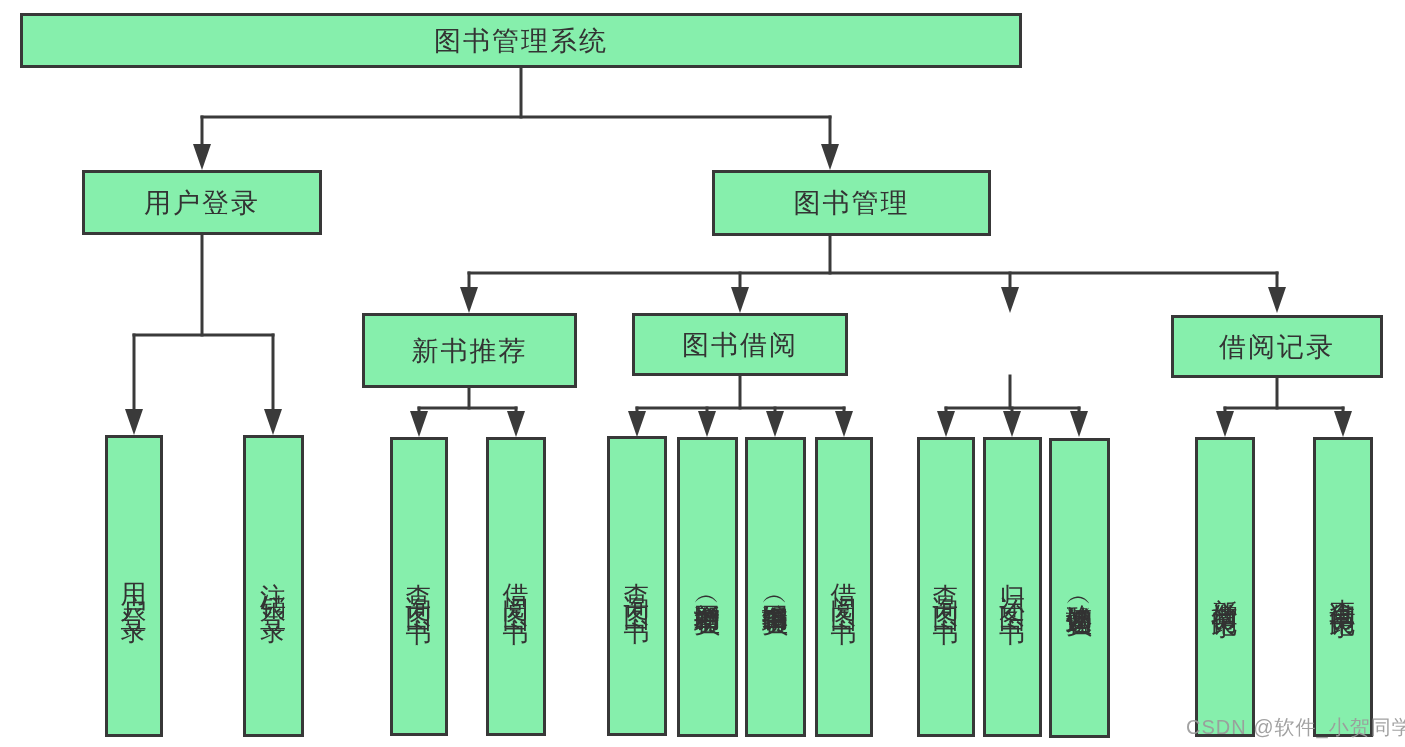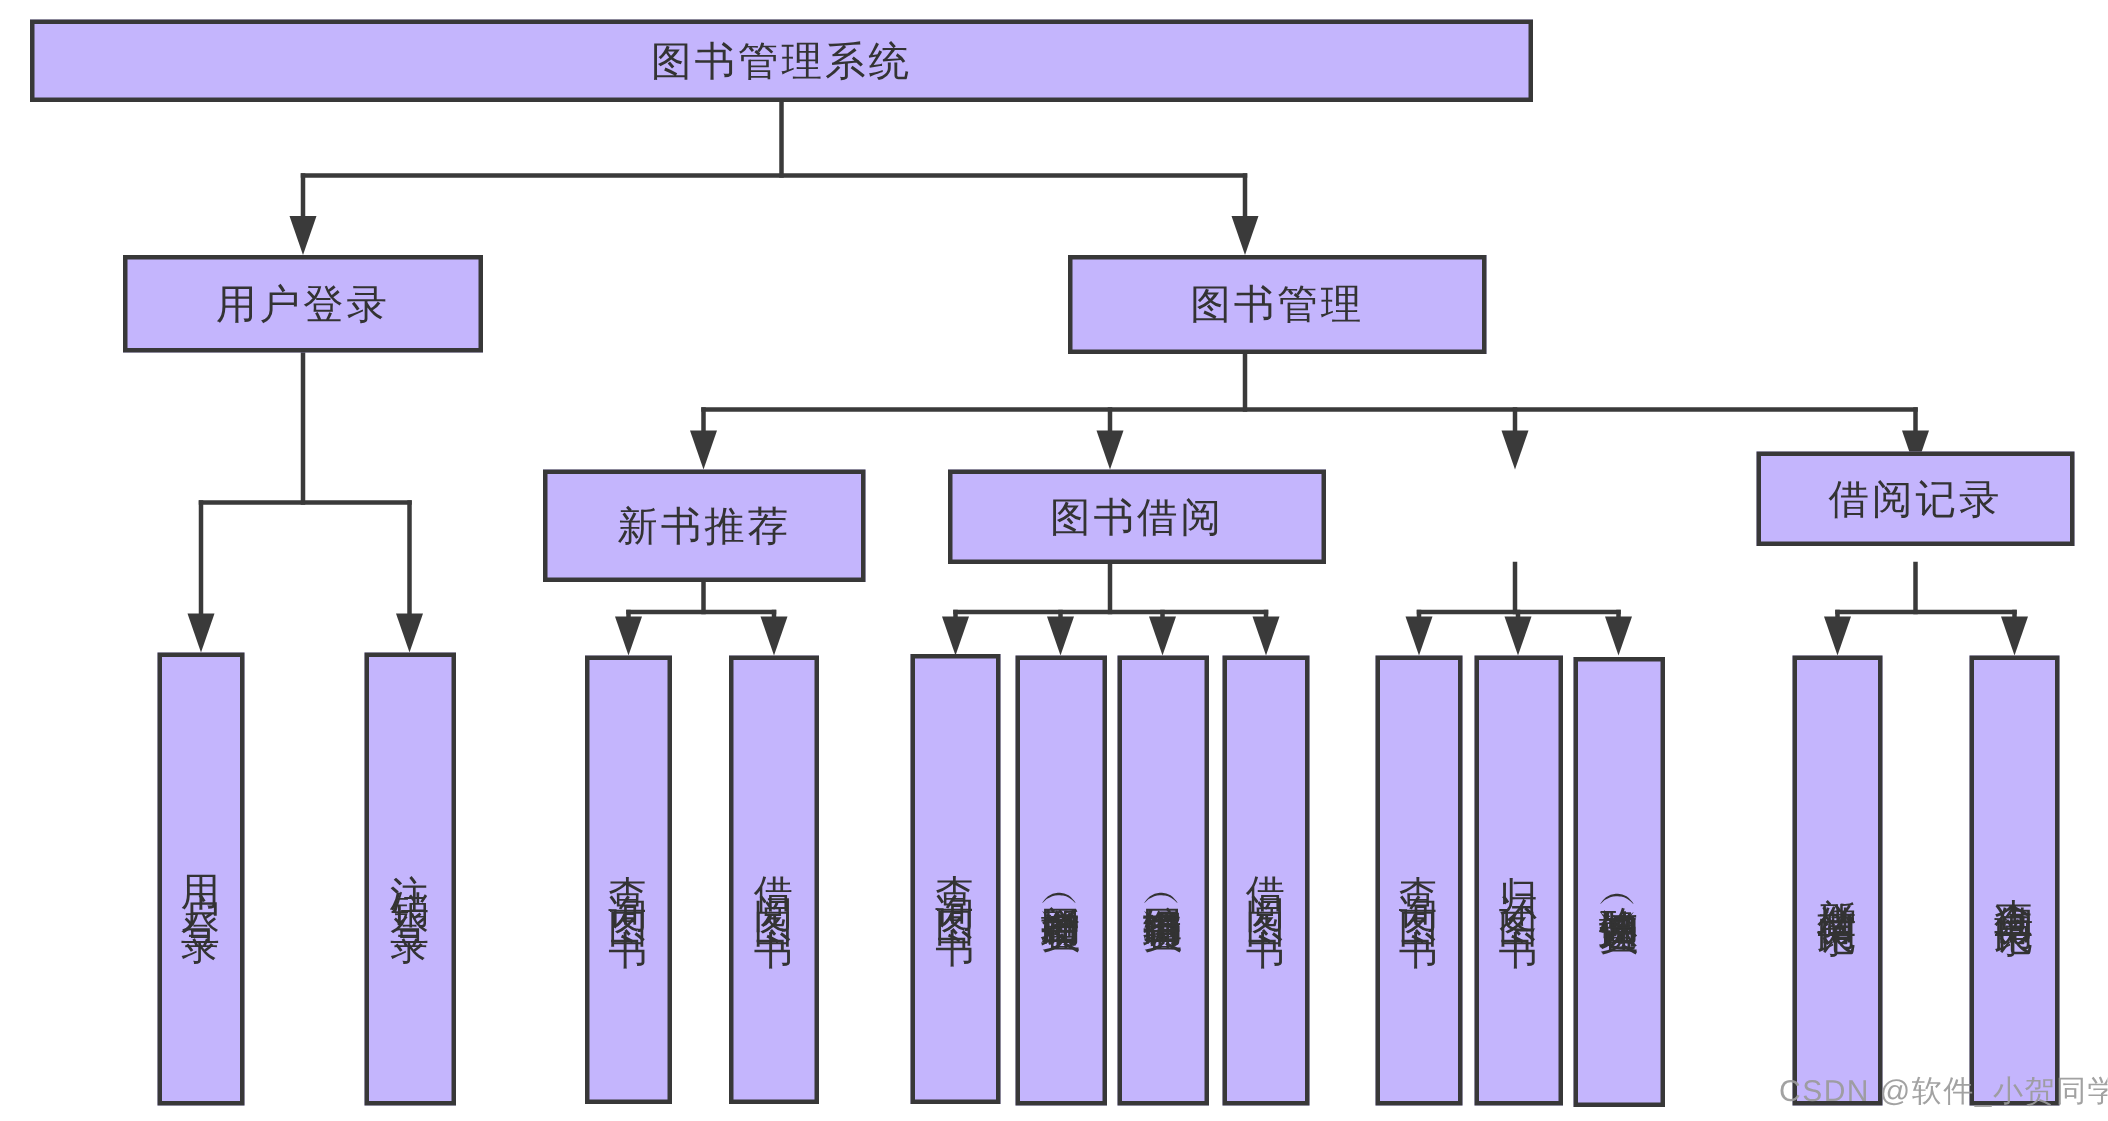--- a/index.html
+++ b/index.html
@@ -6,21 +6,21 @@
   body{
     width:1405px;height:747px;position:relative;overflow:hidden;
     font-family:"Liberation Sans","DejaVu Sans",sans-serif;
     color:#333333;
   }
   #canvas{position:absolute;left:0;top:0;width:1405px;height:747px;}
   svg.wires{position:absolute;left:0;top:0;pointer-events:none;}
   svg.wires line{stroke:#3a3a3a;stroke-width:3;stroke-linecap:square;}
   svg.wires polygon{fill:#3a3a3a;}
   .box{
-    position:absolute;box-sizing:border-box;background:#c4b5fd;
+    position:absolute;box-sizing:border-box;background:#86efac;
     border:3px solid #383838;display:flex;align-items:center;justify-content:center;
     z-index:2;
   }
   .box.h span{font-size:27px;letter-spacing:2px;white-space:nowrap;}
   .vt{
     writing-mode:vertical-rl;text-orientation:mixed;
     font-size:26px;line-height:1;white-space:nowrap;
   }
   .vt.s4{letter-spacing:12px;}
   .vt.s6{letter-spacing:3px;}
@@ -118,24 +118,24 @@
   <div class="box h" style="left:82px;top:170px;width:240px;height:65px">
     <span>用户登录</span>
   </div>
   <div class="box h" style="left:712px;top:170px;width:279px;height:66px">
     <span>图书管理</span>
   </div>
 
   <div class="box h" style="left:362px;top:313px;width:215px;height:75px">
     <span>新书推荐</span>
   </div>
-  <div class="box h" style="left:632px;top:313px;width:252px;height:63px">
+  <div class="box h" style="left:632px;top:313px;width:216px;height:63px">
     <span>图书借阅</span>
   </div>
-  <div class="box h" style="left:1171px;top:301px;width:212px;height:63px">
+  <div class="box h" style="left:1171px;top:315px;width:212px;height:63px">
     <span>借阅记录</span>
   </div>
 
   <div class="box" style="left:105px;top:435px;width:58px;height:302px">
     <span class="vt s4">用户登录</span>
   </div>
   <div class="box" style="left:243px;top:435px;width:61px;height:302px">
     <span class="vt s4">注销登录</span>
   </div>
 

